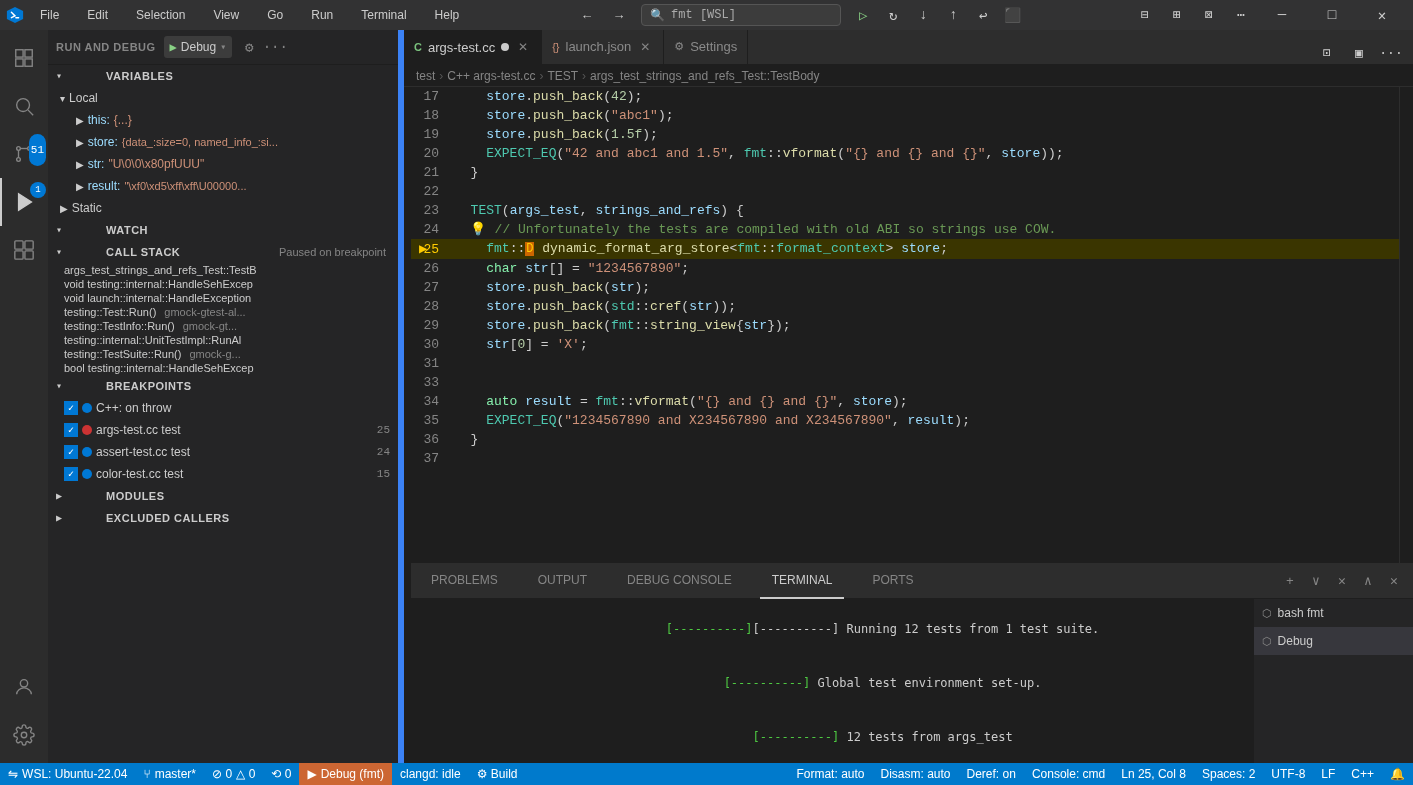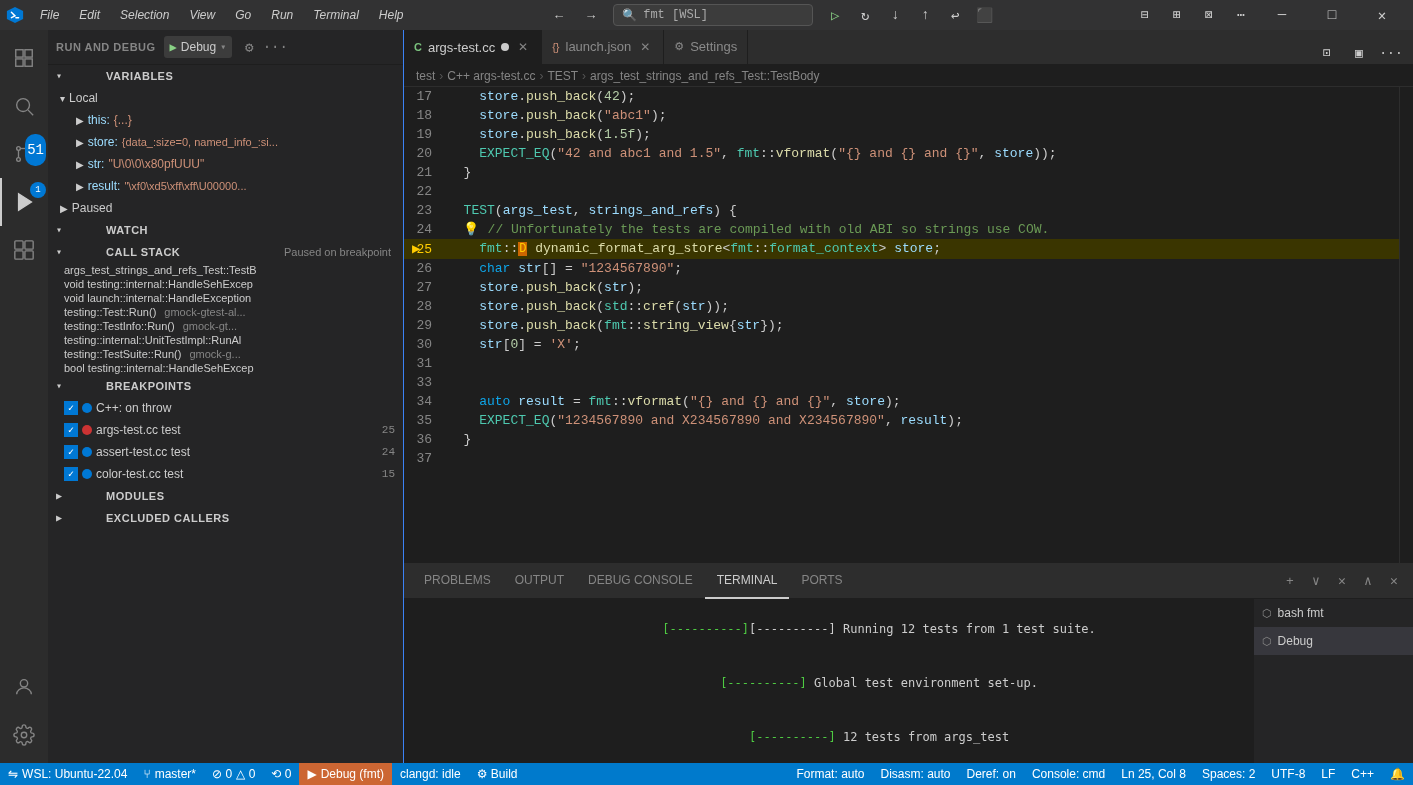--- a/index.html
+++ b/index.html
@@ -28,22 +28,21 @@
       height: 30px;
       display: flex;
       align-items: center;
       justify-content: center;
       color: #0078d4;
       font-size: 16px;
     }
     #titlebar-menu {
       display: flex;
       align-items: flex-start;
-      gap: 0;
-      font-style: italic;
+      gap: 8px;
     }
     .menu-item {
       padding: 0 10px;
       height: 30px;
       display: flex;
       align-items: center;
       color: #cccccc;
       font-size: 12px;
       cursor: pointer;
       font-family: 'Segoe UI', sans-serif;
@@ -126,21 +125,21 @@
     .activity-spacer { flex: 1; }
 
     
     #sidebar {
       width: 356px;
       background: #252526;
       display: flex;
       flex-direction: column;
       flex-shrink: 0;
       overflow: hidden;
-      border-right: 1px solid #3b82f6;
+      border-right: 6px solid #3b82f6;
     }
 
     
     #debug-toolbar {
       height: 35px;
       background: #252526;
       display: flex;
       align-items: center;
       padding: 0 8px;
       gap: 4px;
@@ -354,21 +353,21 @@
       color: #858585;
       padding-right: 16px;
       flex-shrink: 0;
       font-size: 13px;
       user-select: none;
     }
     .line-num.current { color: #cccccc; }
     .code-content { flex: 1; }
 
     
-    .kw { color: #0ea5e9; }
+    .kw { color: #86efac; }
     .fn { color: #dcdcaa; }
     .str { color: #ce9178; }
     .num { color: #b5cea8; }
     .comment { color: #6a9955; }
     .type { color: #4ec9b0; }
     .op { color: #cccccc; }
     .var { color: #9cdcfe; }
     .macro { color: #4ec9b0; }
     .ns { color: #4ec9b0; }
     .yellow { color: #ffcc00; }
@@ -381,21 +380,21 @@
       flex-direction: column;
       flex-shrink: 0;
       border-top: 1px solid #2d2d2d;
     }
     #panel-tabs {
       height: 35px;
       background: #2d2d2d;
       display: flex;
       align-items: center;
       padding: 0 8px;
-      gap: 0;
+      gap: 16px;
       border-bottom: 1px solid #1e1e1e;
       flex-shrink: 0;
     }
     .panel-tab {
       height: 35px;
       display: flex;
       align-items: center;
       padding: 0 12px;
       cursor: pointer;
       font-size: 12px;
@@ -567,21 +566,21 @@
         </svg>
     </div>
     <div class="activity-item" style="position:relative;">
       <svg width="22" height="22" viewBox="0 0 24 24" fill="none" stroke="currentColor" stroke-width="1.5">
           <circle cx="6" cy="6" r="2"></circle>
           <circle cx="6" cy="18" r="2"></circle>
           <circle cx="18" cy="6" r="2"></circle>
           <path d="M6 8 L6 16"></path>
           <path d="M8 6 L16 6"></path>
         </svg>
-      <span style="position:absolute;top:4px;right:2px;background:#0078d4;color:white;border-radius:10px;font-size:14px;min-width:16px;height:32px;display:flex;align-items:center;justify-content:center;padding:0 2px;">51</span>
+      <span style="position:absolute;top:4px;right:2px;background:#0078d4;color:white;border-radius:10px;font-size:11px;min-width:16px;height:32px;display:flex;align-items:center;justify-content:center;padding:0 2px;">51</span>
     </div>
     <div class="activity-item active" style="border-left:2px solid #cccccc;position:relative;">
       <svg width="22" height="22" viewBox="0 0 24 24" fill="none" stroke="currentColor" stroke-width="1.5">
           <polygon points="5,3 19,12 5,21" fill="currentColor"></polygon>
         </svg>
       <span style="position:absolute;top:4px;right:2px;background:#0078d4;color:white;border-radius:10px;font-size:9px;min-width:16px;height:16px;display:flex;align-items:center;justify-content:center;padding:0 2px;">1</span>
     </div>
     <div class="activity-item">
       <svg width="22" height="22" viewBox="0 0 24 24" fill="none" stroke="currentColor" stroke-width="1.5">
           <rect x="2" y="2" width="9" height="9" rx="1"></rect>
@@ -645,21 +644,21 @@
         <span class="tree-value"> "U\0\0\x80pfUUU"</span>
       </div>
       <div class="tree-item" style="padding-left:28px;">
         <span class="tree-chevron">▶</span>
         <span style="color:#9cdcfe;">result:</span>
         <span class="tree-value" style="font-size:11px;"> "\xf0\xd5\xff\xff\U00000...</span>
       </div>
 
       <div class="tree-item" style="padding-left:12px;">
         <span class="tree-chevron">▶</span>
-        <span style="color:#cccccc;font-family:'Segoe UI',sans-serif;">Paused</span>
+        <span style="color:#cccccc;font-family:'Segoe UI',sans-serif;">Static</span>
       </div>
 
       <div class="section-header">
         <span class="section-chevron">▾</span>
         <span class="section-title">WATCH</span>
       </div>
 
       <div class="section-header" style="justify-content:space-between;">
         <div style="display:flex;align-items:center;">
           <span class="section-chevron">▾</span>
@@ -769,21 +768,21 @@
     <div id="breadcrumb">
       <span style="cursor:pointer;">test</span>
       <span class="breadcrumb-sep">›</span>
       <span style="cursor:pointer;">C++ args-test.cc</span>
       <span class="breadcrumb-sep">›</span>
       <span style="cursor:pointer;">TEST</span>
       <span class="breadcrumb-sep">›</span>
       <span style="cursor:pointer;">args_test_strings_and_refs_Test::TestBody</span>
     </div>
 
-    <div style="flex:1;display:flex;flex-direction:column;overflow:hidden;">
+    <div style="flex:1;display:flex;flex-direction:column;overflow:hidden;margin-left:7px;">
 
       <div id="editor">
         <div id="code-area" style="font-family:'Consolas','Courier New',monospace;">
 
           <div class="code-line">
             <span class="line-num">17</span>
             <span class="code-content">    <span class="var">store</span><span class="op">.</span><span class="fn">push_back</span><span class="op">(</span><span class="num">42</span><span class="op">);</span></span>
           </div>
 
           <div class="code-line">

